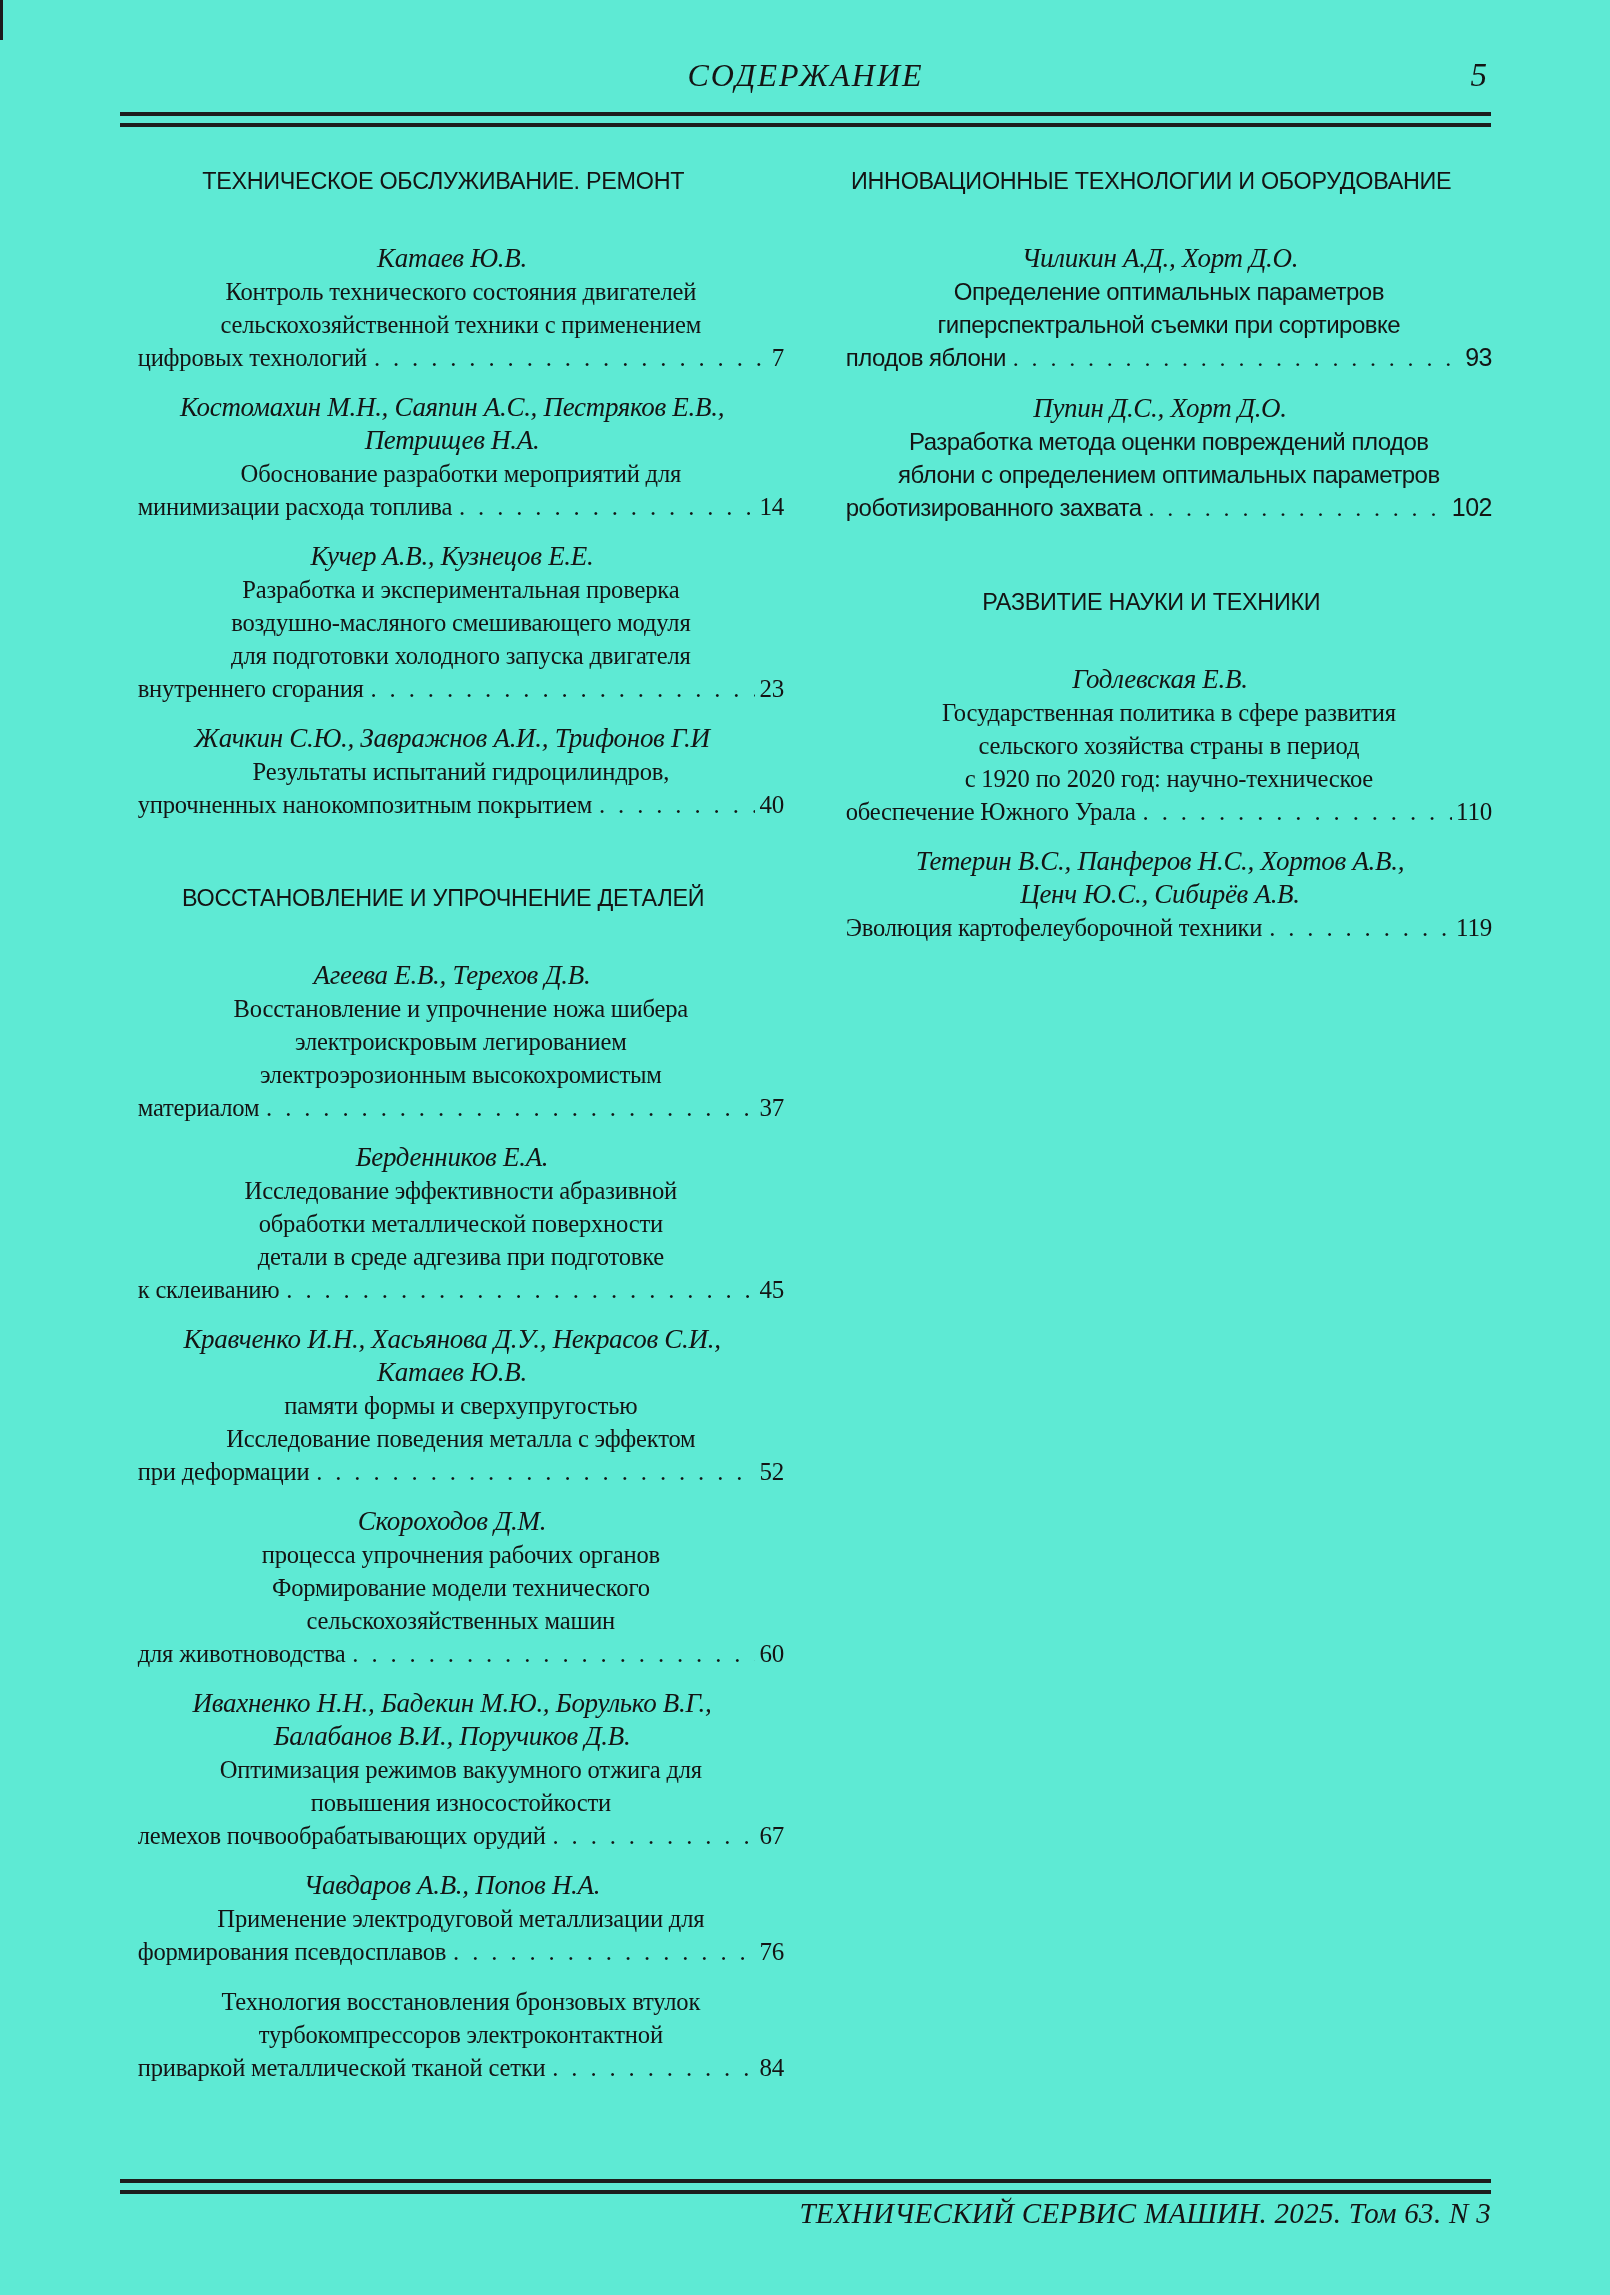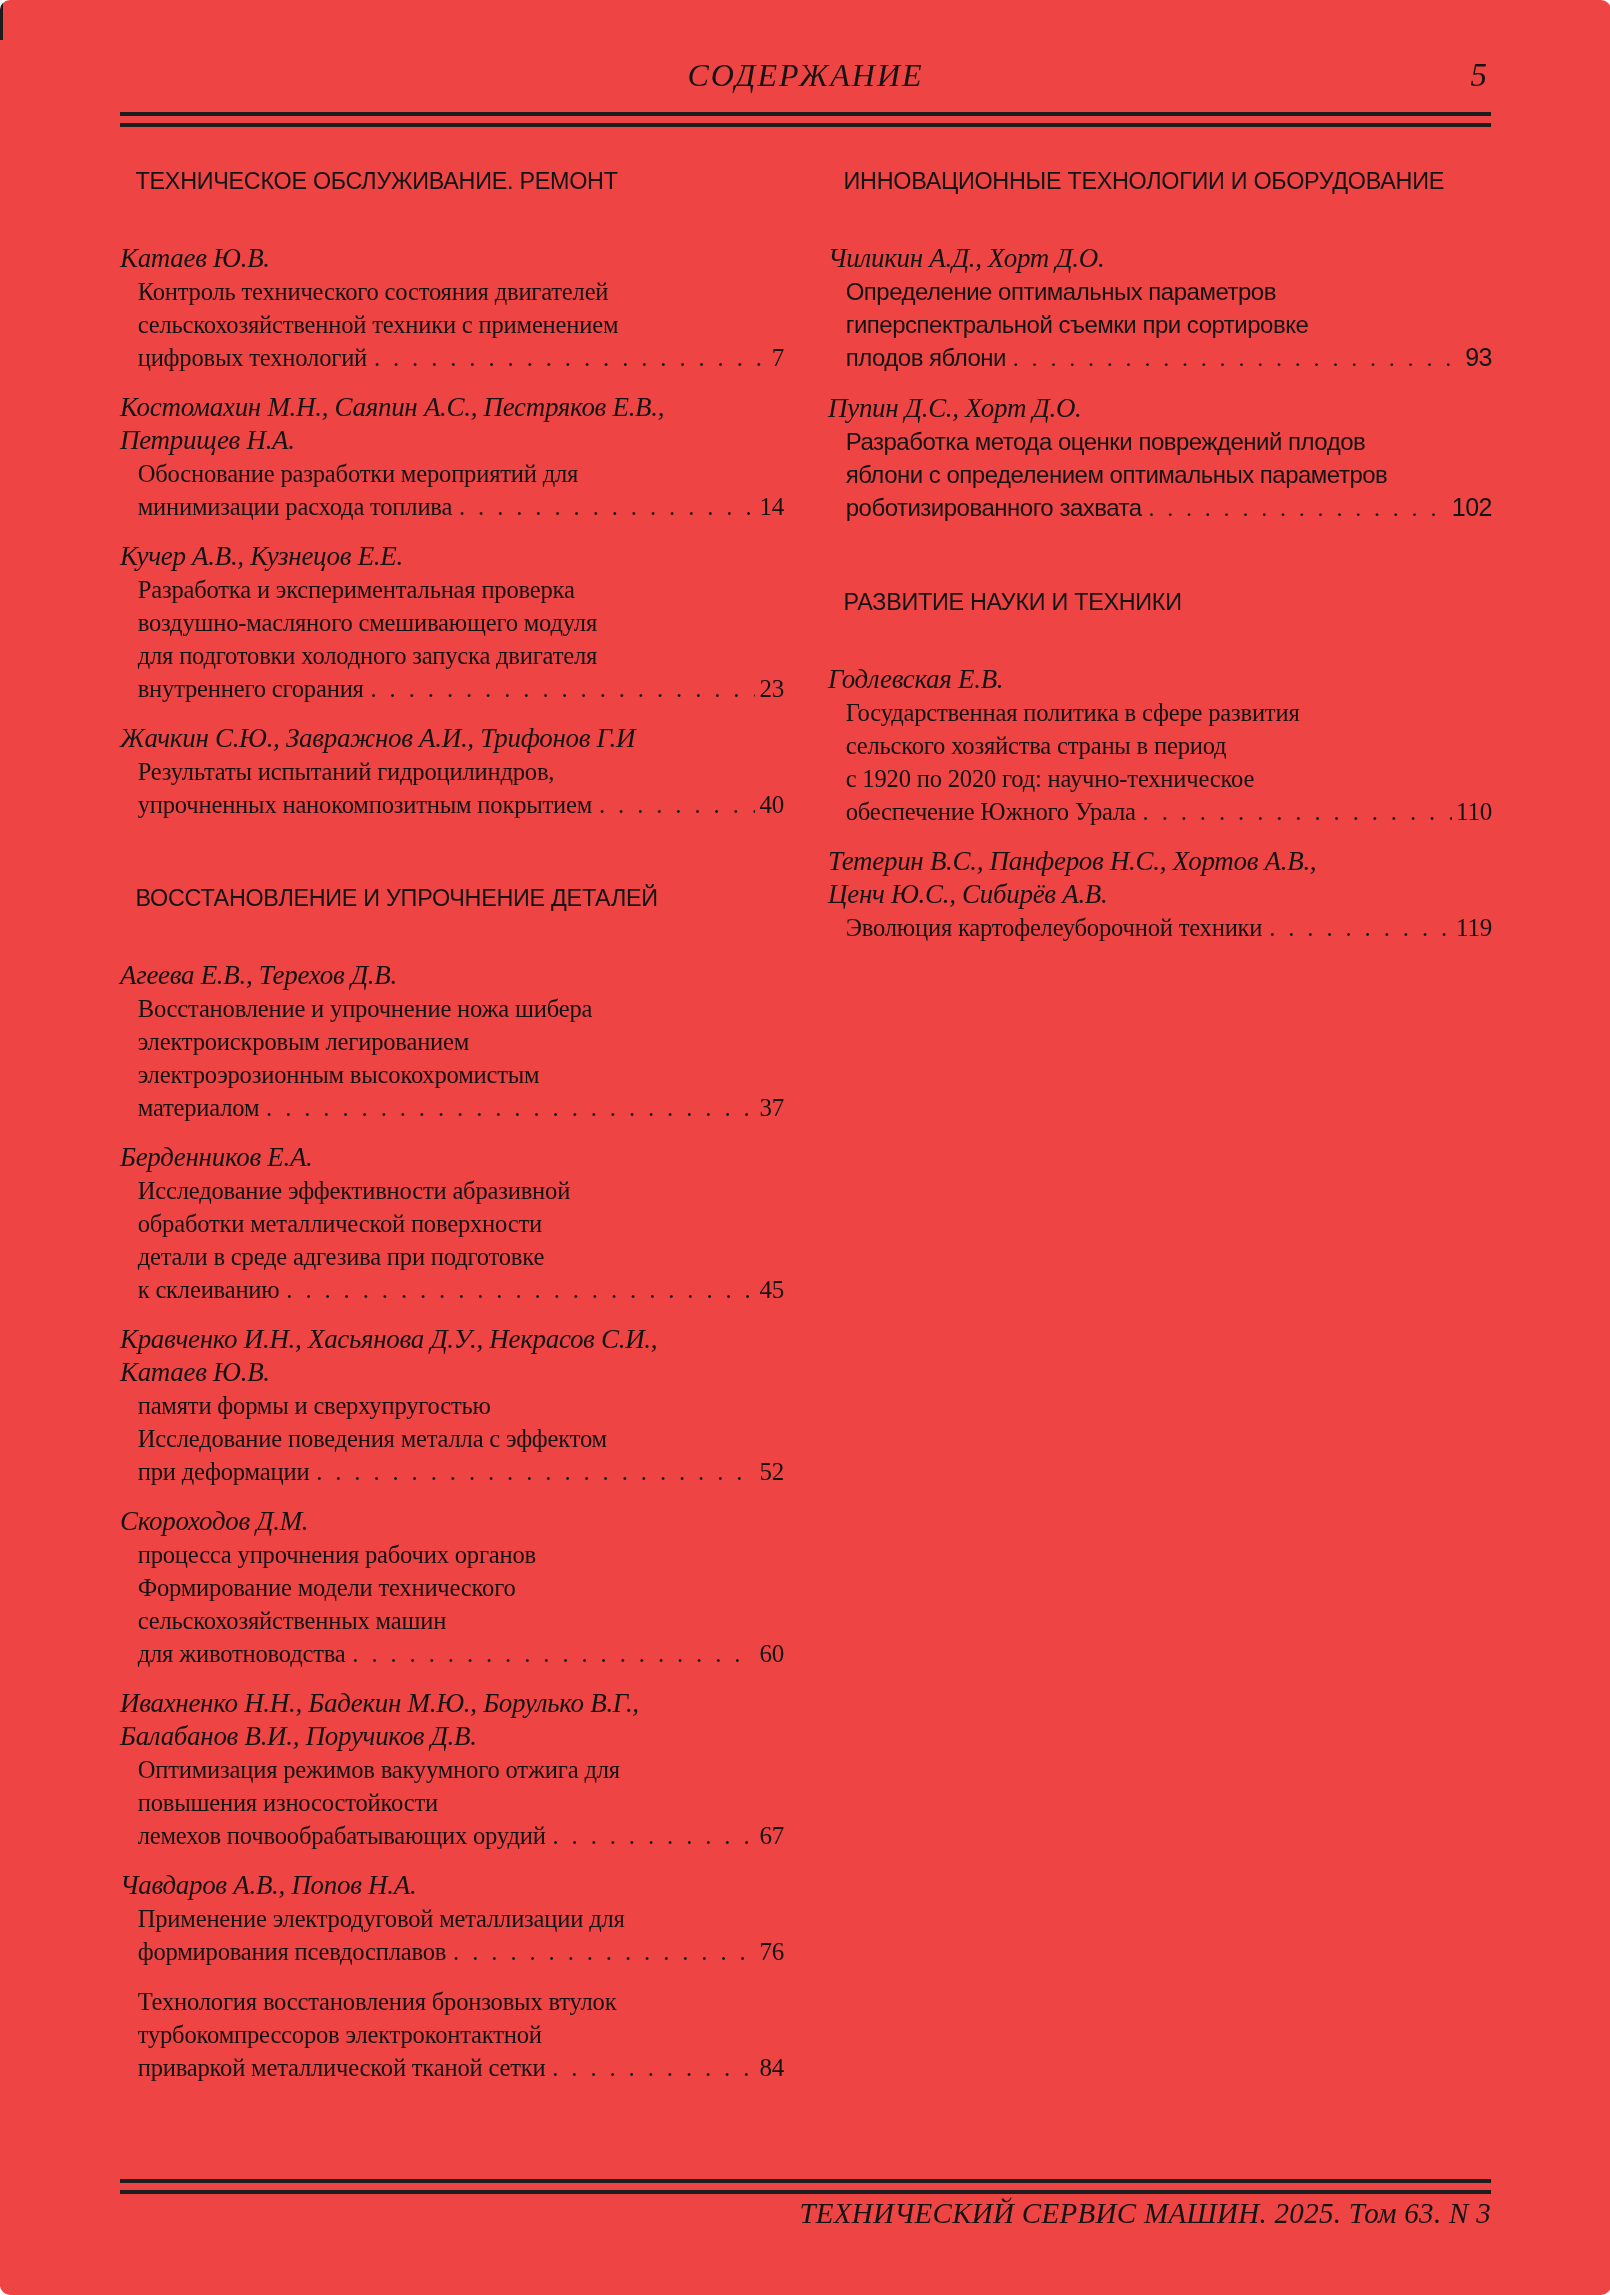--- a/index.html
+++ b/index.html
@@ -1,24 +1,23 @@
 <!DOCTYPE html>
 <html lang="ru" style="font-size:11px"><head>
 <meta charset="utf-8">
 <style>
   html,body{margin:0;padding:0;background:#ffffff;}
   .page{
     position:relative;
     width:1611px;
     height:2295px;
-    background:#ef4444;
+    background:#5eead4;
     color:#141414;
     font-family:"Liberation Serif", serif;
     overflow:hidden;
-    border-radius:10px;
   }
   .scan-mark{
     position:absolute;left:0;top:0;width:3.4px;height:40px;background:#1c1c1c;
   }
   
   .header{
     position:absolute;top:57px;left:120px;right:120px;
   }
   .header-row{position:relative;height:45px;}
   .page-title{
@@ -32,21 +31,21 @@
   }
   .double-rule{
     margin-top:9.5px;height:7.5px;
     border-top:4.8px solid #1d1d1d;border-bottom:4.8px solid #1d1d1d;
   }
   
   .columns{
     position:absolute;top:164px;left:120px;right:120px;
     display:flex;gap:44px;align-items:flex-start;
   }
-  .col{width:664px;flex:0 0 664px;}
+  .col{width:664px;flex:0 0 664px;text-align:center;}
   .sec-title{
     margin:0 0 45px 0;
     padding-left:16.4px;
     font-family:"Liberation Sans", sans-serif;
     font-weight:400;font-size:24.6px;line-height:33px;
     letter-spacing:-0.3px;
     transform:scaleX(0.95);transform-origin:left center;
     white-space:nowrap;
   }
   .entry{margin:0 0 17px 0;}

